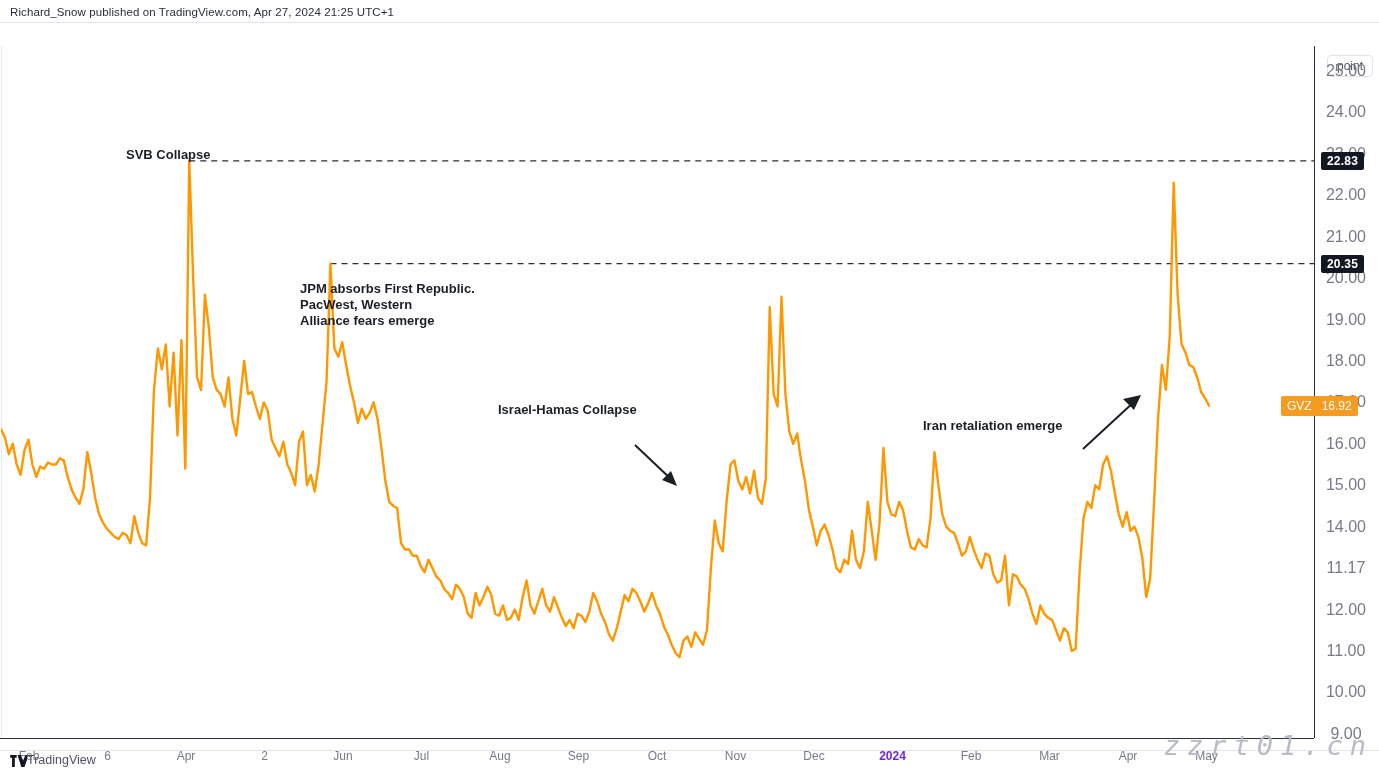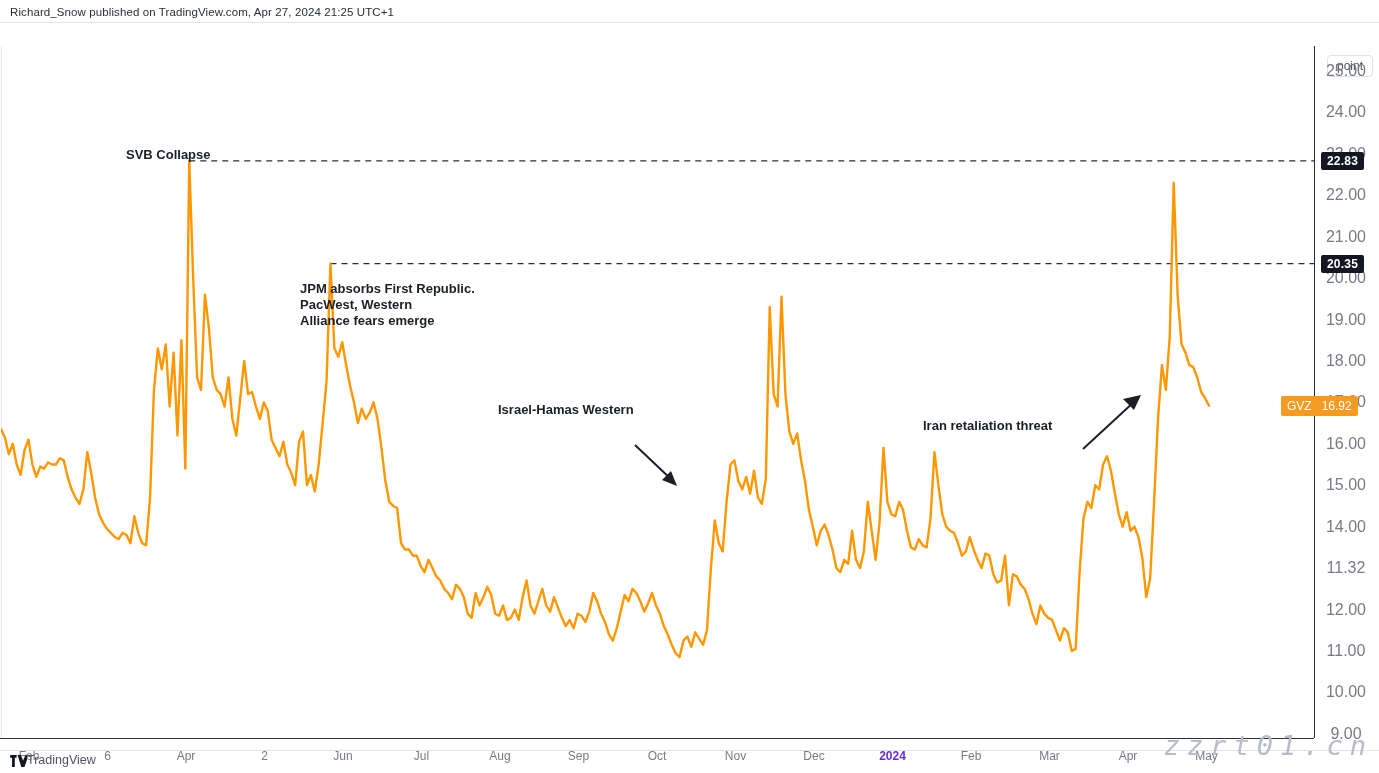--- a/index.html
+++ b/index.html
@@ -100,23 +100,23 @@
       <path id="series-path" fill="none" stroke="#FF9800" stroke-width="2.4" stroke-linejoin="round" stroke-linecap="round" d="M0.00 383.29 L3.92 391.58 L7.84 408.16 L11.77 397.80 L15.69 418.51 L19.61 428.87 L23.53 404.01 L27.45 393.65 L31.38 418.51 L35.30 430.95 L39.22 420.59 L43.14 422.66 L47.06 416.44 L50.99 418.51 L54.91 418.51 L58.83 412.30 L62.75 414.37 L66.68 430.95 L70.60 443.38 L74.52 451.66 L78.44 457.88 L82.36 443.38 L86.29 406.08 L90.21 426.80 L94.13 451.66 L98.05 468.24 L101.97 476.53 L105.90 482.74 L109.82 486.89 L113.74 491.03 L117.66 493.10 L121.58 486.89 L125.51 488.96 L129.43 497.25 L133.35 470.31 L137.27 486.89 L141.19 497.25 L145.12 499.32 L149.04 451.66 L152.96 343.93 L156.88 302.49 L160.81 323.21 L164.73 298.35 L168.65 360.50 L172.57 306.63 L176.49 389.51 L180.42 294.20 L184.34 422.66 L188.26 114.78 L192.18 232.05 L196.10 331.50 L200.03 343.93 L203.95 248.62 L207.87 281.77 L211.79 331.50 L215.71 343.93 L219.64 348.07 L223.56 360.50 L227.48 331.50 L231.40 372.93 L235.32 389.51 L239.25 352.22 L243.17 314.92 L247.09 348.07 L251.01 346.00 L254.94 360.50 L258.86 372.93 L262.78 356.36 L266.70 364.65 L270.62 393.65 L274.55 401.94 L278.47 410.23 L282.39 395.72 L286.31 418.51 L290.23 426.80 L294.16 439.23 L298.08 395.72 L302.00 385.37 L305.92 439.23 L309.84 428.87 L313.77 445.45 L317.69 418.51 L321.61 377.08 L325.53 335.64 L329.45 217.54 L333.38 302.49 L337.30 310.78 L341.22 296.28 L345.14 319.07 L349.06 339.78 L352.99 356.36 L356.91 377.08 L360.83 362.57 L364.75 372.93 L368.68 366.72 L372.60 356.36 L376.52 372.93 L380.44 401.94 L384.36 435.09 L388.29 455.81 L392.21 459.95 L396.13 462.02 L400.05 497.25 L403.97 503.46 L407.90 503.46 L411.82 509.68 L415.74 509.68 L419.66 520.04 L423.58 526.25 L427.51 513.82 L431.43 522.11 L435.35 530.40 L439.27 534.54 L443.19 542.83 L447.12 546.97 L451.04 553.19 L454.96 538.68 L458.88 542.83 L462.81 551.11 L466.73 567.69 L470.65 571.83 L474.57 546.97 L478.49 559.40 L482.42 551.11 L486.34 540.75 L490.26 549.04 L494.18 567.69 L498.10 569.76 L502.03 559.40 L505.95 573.90 L509.87 571.83 L513.79 563.54 L517.71 573.90 L521.64 551.11 L525.56 534.54 L529.48 559.40 L533.40 567.69 L537.32 555.26 L541.25 542.83 L545.17 559.40 L549.09 565.62 L553.01 551.11 L556.94 561.47 L560.86 571.83 L564.78 580.12 L568.70 573.90 L572.62 582.19 L576.55 567.69 L580.47 569.76 L584.39 575.98 L588.31 565.62 L592.23 546.97 L596.16 555.26 L600.08 567.69 L604.00 575.98 L607.92 588.41 L611.84 594.62 L615.77 582.19 L619.69 565.62 L623.61 549.04 L627.53 555.26 L631.45 542.83 L635.38 546.97 L639.30 555.26 L643.22 565.62 L647.14 557.33 L651.06 546.97 L654.99 559.40 L658.91 567.69 L662.83 580.12 L666.75 588.41 L670.68 598.77 L674.60 607.05 L678.52 611.20 L682.44 594.62 L686.36 590.48 L690.29 600.84 L694.21 586.34 L698.13 592.55 L702.05 598.77 L705.97 584.26 L709.90 522.11 L713.82 474.46 L717.74 497.25 L721.66 505.53 L725.58 455.81 L729.51 418.51 L733.43 414.37 L737.35 435.09 L741.27 443.38 L745.19 430.95 L749.12 447.52 L753.04 424.73 L756.96 451.66 L760.88 457.88 L764.81 433.02 L768.73 261.05 L772.65 348.07 L776.57 360.50 L780.49 250.69 L784.42 348.07 L788.34 385.37 L792.26 397.80 L796.18 387.44 L800.10 414.37 L804.03 435.09 L807.95 464.10 L811.87 480.67 L815.79 499.32 L819.71 484.81 L823.64 478.60 L827.56 488.96 L831.48 503.46 L835.40 522.11 L839.32 526.25 L843.25 513.82 L847.17 517.96 L851.09 484.81 L855.01 513.82 L858.94 522.11 L862.86 505.53 L866.78 455.81 L870.70 484.81 L874.62 513.82 L878.55 476.53 L882.47 401.94 L886.39 455.81 L890.31 468.24 L894.23 470.31 L898.16 455.81 L902.08 464.10 L906.00 484.81 L909.92 501.39 L913.84 503.46 L917.77 493.10 L921.69 499.32 L925.61 501.39 L929.53 472.38 L933.45 406.08 L937.38 439.23 L941.30 468.24 L945.22 480.67 L949.14 484.81 L953.06 486.89 L956.99 497.25 L960.91 509.68 L964.83 505.53 L968.75 491.03 L972.68 503.46 L976.60 513.82 L980.52 522.11 L984.44 507.60 L988.36 509.68 L992.29 528.32 L996.21 536.61 L1000.13 534.54 L1004.05 509.68 L1007.97 559.40 L1011.90 528.32 L1015.82 530.40 L1019.74 538.68 L1023.66 542.83 L1027.58 553.19 L1031.51 567.69 L1035.43 578.05 L1039.35 559.40 L1043.27 567.69 L1047.19 571.83 L1051.12 573.90 L1055.04 584.26 L1058.96 594.62 L1062.88 582.19 L1066.81 586.34 L1070.73 604.98 L1074.65 602.91 L1078.57 526.25 L1082.49 472.38 L1086.42 455.81 L1090.34 462.02 L1094.26 439.23 L1098.18 443.38 L1102.10 418.51 L1106.03 410.23 L1109.95 424.73 L1113.87 447.52 L1117.79 468.24 L1121.71 480.67 L1125.64 466.17 L1129.56 484.81 L1133.48 480.67 L1137.40 491.03 L1141.32 511.75 L1145.25 551.11 L1149.17 532.47 L1153.09 455.81 L1157.01 372.93 L1160.94 319.07 L1164.86 343.93 L1168.78 290.06 L1172.70 136.74 L1176.62 248.62 L1180.55 298.35 L1184.47 306.63 L1188.39 319.07 L1192.31 321.14 L1196.23 331.50 L1200.16 346.00 L1204.08 352.22 L1208.00 359.67"></path>
     </svg>
 
 
     <div class="annotation" style="left:125px;top:101px;">SVB Collapse</div>
 
     <div class="annotation" style="left:299px;top:235px;">JPM absorbs First Republic.
 PacWest, Western
 Alliance fears emerge</div>
 
-    <div class="annotation" style="left:497px;top:356px;">Israel-Hamas Western</div>
+    <div class="annotation" style="left:497px;top:356px;">Israel-Hamas Collapse</div>
 
-    <div class="annotation" style="left:922px;top:372px;">Iran retaliation threat</div>
+    <div class="annotation" style="left:922px;top:372px;">Iran retaliation emerge</div>
 
     <svg style="position:absolute;left:630px;top:395px;" width="60" height="50">
       <line x1="4" y1="4" x2="42" y2="40" stroke="#1b1f26" stroke-width="2"></line>
       <polygon points="46,45 31,39 40,30" fill="#1b1f26"></polygon>
     </svg>
 
     <svg style="position:absolute;left:1078px;top:345px;" width="70" height="64">
       <line x1="4" y1="58" x2="56" y2="10" stroke="#1b1f26" stroke-width="2"></line>
       <polygon points="62,4 44,8 55,19" fill="#1b1f26"></polygon>
     </svg>
@@ -130,21 +130,21 @@
         <div class="price-tick" style="top: 107.7px;">23.00</div>
         <div class="price-tick" style="top: 149.2px;">22.00</div>
         <div class="price-tick" style="top: 190.6px;">21.00</div>
         <div class="price-tick" style="top: 232px;">20.00</div>
         <div class="price-tick" style="top: 273.5px;">19.00</div>
         <div class="price-tick" style="top: 314.9px;">18.00</div>
         <div class="price-tick" style="top: 356.4px;">17.00</div>
         <div class="price-tick" style="top: 397.8px;">16.00</div>
         <div class="price-tick" style="top: 439.2px;">15.00</div>
         <div class="price-tick" style="top: 480.7px;">14.00</div>
-        <div class="price-tick" style="top: 522.1px;">11.32</div>
+        <div class="price-tick" style="top: 522.1px;">11.17</div>
         <div class="price-tick" style="top: 563.5px;">12.00</div>
         <div class="price-tick" style="top: 605px;">11.00</div>
         <div class="price-tick" style="top: 646.4px;">10.00</div>
         <div class="price-tick" style="top: 687.9px;">9.00</div>
       </div>
     <div id="price-badges">
         <div class="price-badge" style="top: 114.8px;">22.83</div>
         <div class="price-badge" style="top: 217.5px;">20.35</div>
       </div>
     <div class="last-badge" id="last-badge" style="top: 359.7px; left: -34px; background: rgb(245, 155, 34);">

